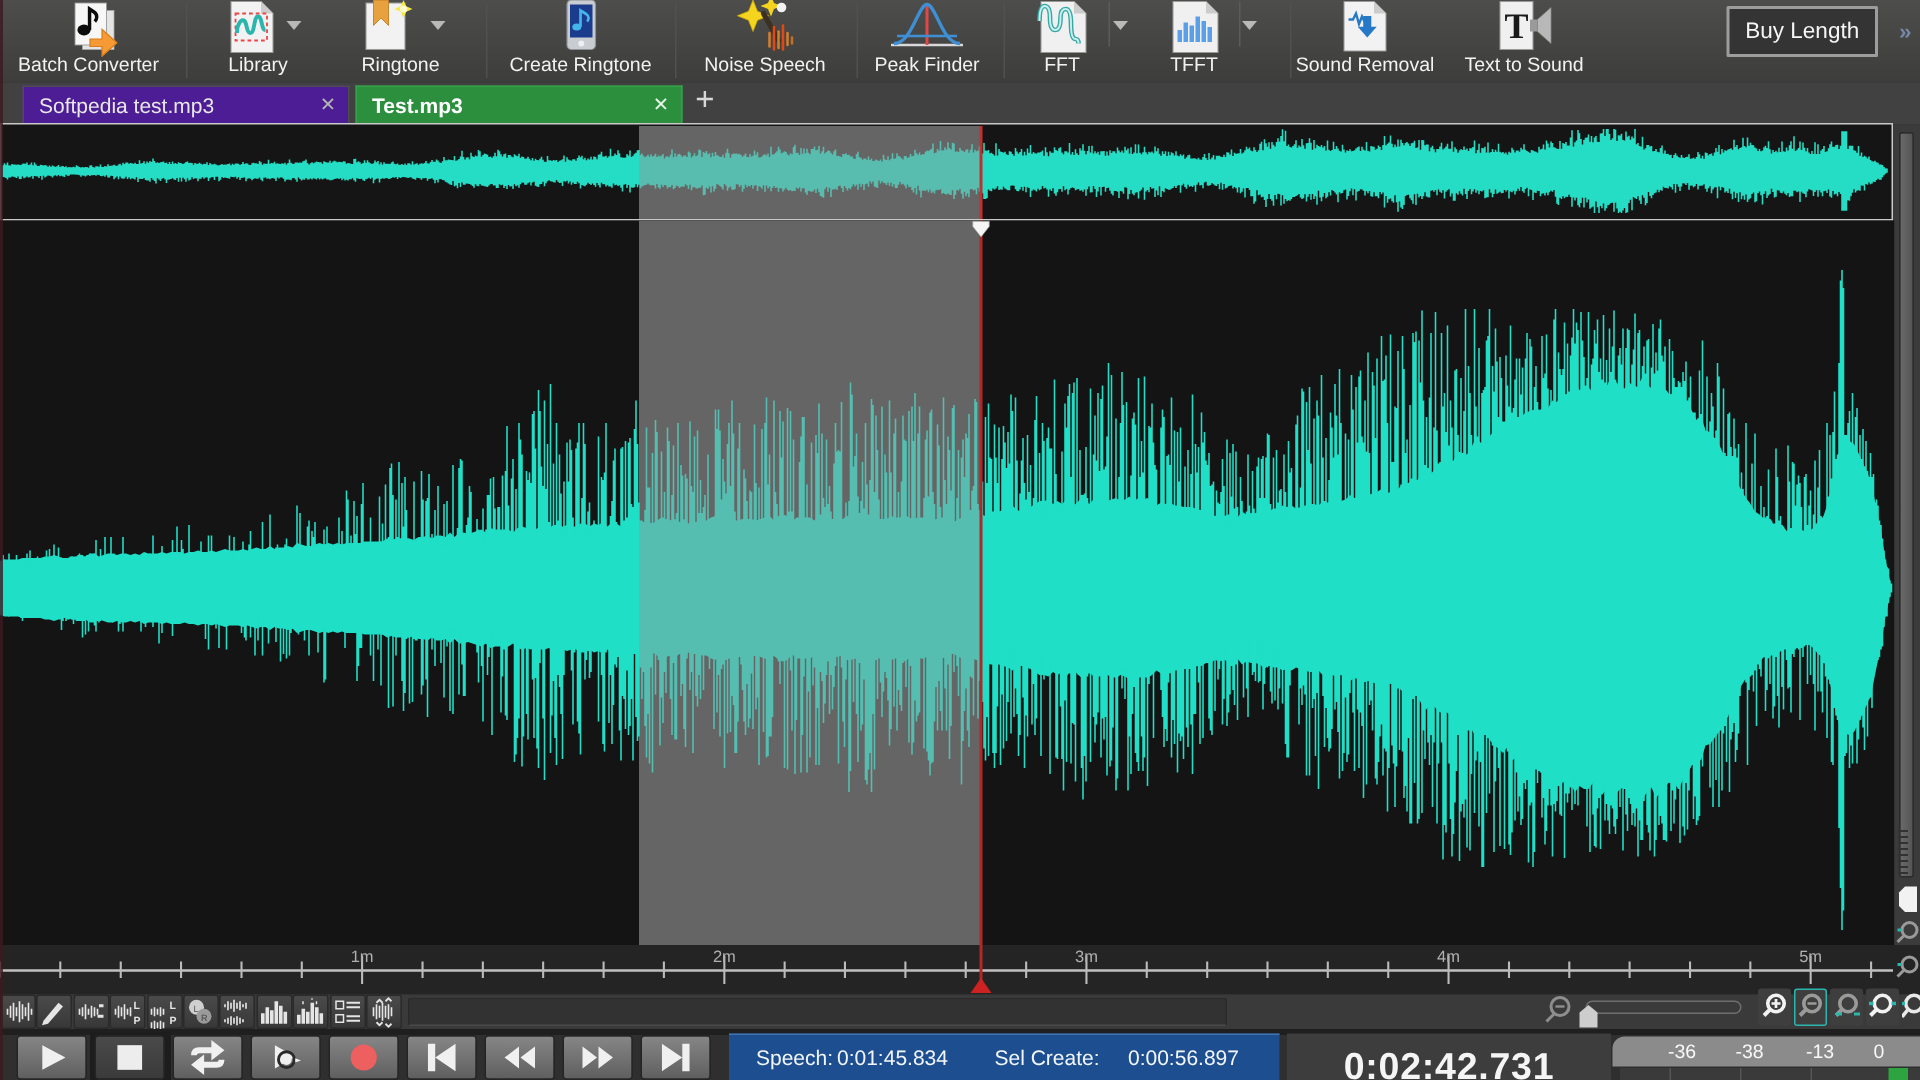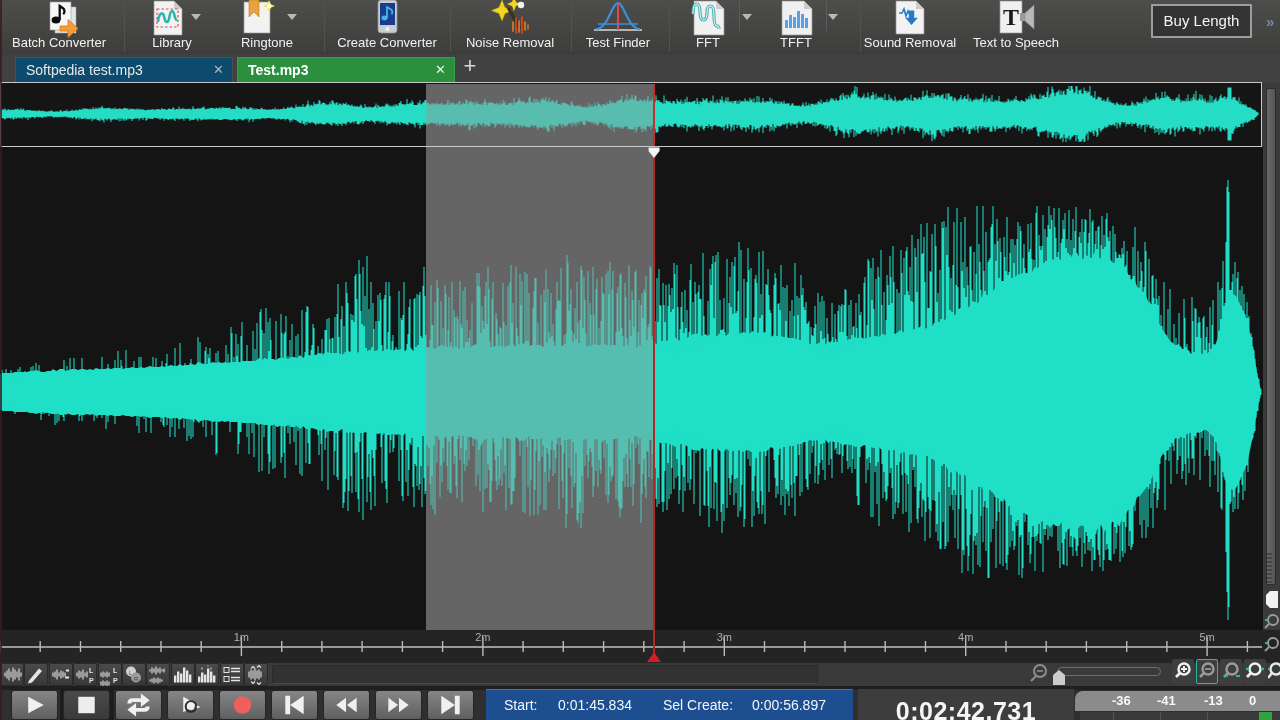--- a/index.html
+++ b/index.html
@@ -16,27 +16,27 @@
 <div id="app">
 <div class="abs" style="left:0;top:0;width:1280px;height:55px;background:linear-gradient(#4d4d4c,#3d3d3c)"></div>
 <div class="abs" style="left:0;top:55px;width:1280px;height:28px;background:#414141"></div>
 <div class="abs" style="left:0;top:83px;width:1280px;height:547px;background:#3b3b3b"></div>
 <div class="abs" style="left:0;top:630px;width:1280px;height:33px;background:#242424"></div>
 <div class="abs" style="left:0;top:663px;width:1280px;height:23px;background:#3a3a3a"></div>
 <div class="abs" style="left:0;top:686px;width:1280px;height:34px;background:#2f2f2f"></div>
 <div class="lbl" style="left:59px;top:35px">Batch Converter</div>
 <div class="lbl" style="left:172px;top:35px">Library</div>
 <div class="lbl" style="left:267px;top:35px">Ringtone</div>
-<div class="lbl" style="left:387px;top:35px">Create Converter</div>
-<div class="lbl" style="left:510px;top:35px">Noise Removal</div>
-<div class="lbl" style="left:618px;top:35px">Test Finder</div>
+<div class="lbl" style="left:387px;top:35px">Create Ringtone</div>
+<div class="lbl" style="left:510px;top:35px">Noise Speech</div>
+<div class="lbl" style="left:618px;top:35px">Peak Finder</div>
 <div class="lbl" style="left:708px;top:35px">FFT</div>
 <div class="lbl" style="left:796px;top:35px">TFFT</div>
 <div class="lbl" style="left:910px;top:35px">Sound Removal</div>
-<div class="lbl" style="left:1016px;top:35px">Text to Speech</div>
+<div class="lbl" style="left:1016px;top:35px">Text to Sound</div>
 <div class="abs" style="left:124px;top:2px;width:1px;height:50px;background:#515150"></div>
 <div class="abs" style="left:324px;top:2px;width:1px;height:50px;background:#515150"></div>
 <div class="abs" style="left:450px;top:2px;width:1px;height:50px;background:#515150"></div>
 <div class="abs" style="left:571px;top:2px;width:1px;height:50px;background:#515150"></div>
 <div class="abs" style="left:669px;top:2px;width:1px;height:50px;background:#515150"></div>
 <div class="abs" style="left:860px;top:2px;width:1px;height:50px;background:#515150"></div>
 <div class="dd" style="left:191px;top:14px"></div>
 <div class="dd" style="left:287px;top:14px"></div>
 <div class="vsep" style="left:739px;top:1px"></div>
 <div class="dd" style="left:742px;top:14px"></div>
@@ -115,21 +115,21 @@
 <path d="M22 14 h6 v8 h4 l-7 8 -7 -8 h4 z" fill="#2878c8" transform="translate(-1 -2) scale(0.9)"></path>
 </svg>
 <svg class="abs" style="left:994px;top:0" width="44" height="36" viewBox="0 0 44 36">
 <rect x="6" y="1" width="22" height="32" fill="#f0f0f0" stroke="#999" stroke-width="0.7"></rect>
 <text x="17" y="25" font-family="Liberation Serif,serif" font-size="24" font-weight="bold" fill="#1a1a1a" text-anchor="middle">T</text>
 <rect x="26" y="13" width="5" height="8" fill="#9a9a9a"></rect>
 <path d="M31 13 L40 5 V29 L31 21z" fill="#b8b8b8" stroke="#888" stroke-width="0.5"></path>
 </svg>
 <div class="abs" style="left:1151px;top:4px;width:101px;height:34px;background:#343434;border:2px solid #9d9d9d;border-radius:1px;color:#f5f5f5;font-size:15px;text-align:center;line-height:30px">Buy Length</div>
 <div class="abs" style="left:1266px;top:13px;color:#7688a8;font-size:15px;font-weight:bold">»</div>
-<div class="abs" style="left:15px;top:57px;width:218px;height:25px;background:#0c4a6e;border:1px solid #4e4e4e;border-bottom:none;color:#e8e8e8;font-size:14px;line-height:24px;padding-left:10px">Softpedia test.mp3<span style="position:absolute;right:8px;top:0;color:#b5b5b5;font-size:13px">✕</span></div>
+<div class="abs" style="left:15px;top:57px;width:218px;height:25px;background:#4c1d95;border:1px solid #4e4e4e;border-bottom:none;color:#e8e8e8;font-size:14px;line-height:24px;padding-left:10px">Softpedia test.mp3<span style="position:absolute;right:8px;top:0;color:#b5b5b5;font-size:13px">✕</span></div>
 <div class="abs" style="left:237px;top:57px;width:218px;height:25px;background:#2c8f3e;border:1px solid #37a04a;border-bottom:none;color:#fff;font-size:14px;font-weight:bold;line-height:24px;padding-left:10px">Test.mp3<span style="position:absolute;right:8px;top:0;color:#e8f5e8;font-size:13px;font-weight:normal">✕</span></div>
 <div class="abs" style="left:461px;top:55px;width:18px;height:22px;color:#d8d8d8;font-size:22px;font-weight:normal;line-height:22px;text-align:center">+</div>
 <div class="abs" style="left:0;top:82px;width:1262px;height:65px;background:#151515;border:1.5px solid #c9c9c9"></div>
 <div class="abs" style="left:426px;top:84px;width:228px;height:62px;background:#3d3d3d"></div>
 <svg class="abs" style="left:1px;top:84px" width="1259" height="61" viewBox="0 0 1259 61">
       <path d="M0 25.9V34.7M1 26.2V34.0M2 24.9V34.2M3 25.8V34.7M4 24.3V35.6M5 26.2V34.4M6 26.3V34.3M7 25.3V33.7M8 25.6V33.9M9 25.7V34.2M10 25.9V34.7M11 25.7V33.6M12 25.8V35.4M13 26.0V35.3M14 25.2V33.6M15 25.0V34.8M16 25.2V34.3M17 24.3V33.6M18 26.0V34.3M19 25.6V34.1M20 24.3V33.4M21 26.1V35.1M22 24.4V33.3M23 25.6V33.5M24 26.7V33.6M25 26.6V34.6M26 25.9V33.4M27 26.0V35.9M28 26.3V33.2M29 26.0V34.3M30 26.3V33.6M31 27.1V33.0M32 26.3V33.1M33 27.1V33.5M34 26.4V34.4M35 26.8V33.1M36 27.3V32.8M37 26.8V33.5M38 26.0V32.7M39 27.3V33.5M40 26.8V33.1M41 26.7V33.6M42 27.3V34.0M43 26.8V32.5M44 27.6V33.1M45 27.4V33.2M46 27.5V32.3M47 27.5V32.4M48 27.1V32.3M49 27.5V32.3M50 26.2V32.5M51 26.8V32.5M52 27.4V32.8M53 27.7V33.9M54 27.4V33.0M55 27.6V33.1M56 27.3V33.6M57 27.4V33.0M58 27.8V32.7M59 26.4V33.4M60 26.1V32.8M61 27.4V32.9M62 27.6V32.7M63 26.8V33.1M64 26.8V32.5M65 27.1V32.7M66 25.6V33.3M67 27.4V33.5M68 27.3V33.2M69 26.7V33.9M70 27.0V32.9M71 25.5V34.4M72 26.7V34.3M73 26.5V33.1M74 26.4V33.4M75 25.8V35.5M76 26.3V34.5M77 26.6V33.6M78 25.6V35.5M79 25.2V33.6M80 26.1V34.9M81 24.5V35.1M82 25.4V35.0M83 24.3V33.9M84 24.3V35.3M85 25.1V34.3M86 24.6V35.5M87 24.9V34.9M88 25.4V35.2M89 24.5V35.6M90 25.3V34.2M91 25.3V37.3M92 22.9V35.2M93 25.0V35.4M94 24.7V35.3M95 23.5V34.6M96 25.1V36.0M97 23.7V36.3M98 24.5V36.4M99 23.3V37.2M100 24.0V34.7M101 21.7V35.9M102 23.4V36.6M103 24.6V38.4M104 24.1V34.8M105 24.7V35.6M106 24.1V36.6M107 24.0V35.1M108 23.6V34.6M109 24.6V35.7M110 24.3V38.0M111 25.3V35.8M112 24.0V35.6M113 25.3V35.4M114 23.6V34.9M115 25.1V35.7M116 24.7V36.0M117 25.3V34.6M118 24.2V37.2M119 24.6V34.5M120 24.8V37.0M121 25.3V34.5M122 24.8V35.5M123 24.0V37.1M124 23.7V34.9M125 24.6V36.4M126 24.5V35.8M127 24.6V34.2M128 25.9V35.3M129 24.6V34.8M130 25.1V35.0M131 25.2V36.9M132 24.5V35.2M133 25.1V35.1M134 25.7V34.1M135 25.1V35.1M136 25.3V34.3M137 24.2V34.3M138 26.0V36.6M139 24.7V34.9M140 25.5V34.1M141 25.6V34.2M142 25.2V36.0M143 25.7V33.8M144 26.2V33.8M145 26.2V36.8M146 25.9V35.9M147 25.4V34.0M148 26.0V34.7M149 25.7V34.4M150 25.6V34.7M151 25.4V34.9M152 25.0V35.2M153 26.2V33.8M154 25.2V34.0M155 25.9V34.2M156 25.0V33.8M157 25.0V35.1M158 25.1V34.2M159 26.0V36.0M160 25.3V34.7M161 24.0V34.5M162 25.3V34.4M163 24.9V36.8M164 25.0V35.1M165 25.8V34.8M166 26.0V35.1M167 24.8V36.1M168 24.5V35.4M169 24.9V34.9M170 24.9V35.2M171 25.3V35.2M172 23.3V34.4M173 24.2V35.8M174 25.9V36.9M175 25.0V34.5M176 25.1V34.4M177 25.2V35.2M178 22.5V35.0M179 25.2V35.5M180 24.7V34.8M181 24.8V34.7M182 23.9V35.2M183 25.2V36.7M184 24.8V34.3M185 25.1V35.0M186 25.3V34.4M187 24.8V34.4M188 25.1V35.2M189 24.5V37.0M190 25.7V35.9M191 24.7V35.6M192 22.3V35.9M193 24.5V36.1M194 25.1V34.9M195 25.1V34.6M196 24.4V35.7M197 24.3V37.2M198 24.5V34.3M199 24.4V35.3M200 24.5V36.4M201 23.5V35.6M202 23.2V35.9M203 22.4V34.7M204 24.7V35.7M205 25.6V35.7M206 24.9V35.0M207 24.2V35.7M208 24.8V34.9M209 24.3V35.1M210 23.7V35.7M211 24.0V34.6M212 24.2V35.7M213 24.2V35.0M214 25.1V35.6M215 23.5V35.2M216 24.0V34.9M217 24.4V35.6M218 24.3V35.7M219 23.1V36.1M220 24.7V36.1M221 23.6V35.8M222 23.2V35.4M223 23.7V35.1M224 24.1V34.9M225 23.8V35.3M226 24.0V34.9M227 24.1V36.1M228 23.5V35.2M229 23.7V36.3M230 25.2V35.9M231 24.7V36.3M232 24.9V35.5M233 25.1V35.5M234 25.3V34.9M235 22.0V36.2M236 21.9V37.1M237 24.1V34.9M238 23.5V35.2M239 24.2V35.3M240 25.3V35.2M241 24.6V36.2M242 22.8V36.6M243 24.5V35.5M244 22.9V35.2M245 24.1V34.5M246 24.9V35.4M247 25.3V34.5M248 24.9V38.2M249 23.0V35.8M250 24.1V35.2M251 23.4V35.0M252 25.5V37.7M253 24.2V35.4M254 25.7V34.9M255 24.2V35.2M256 25.2V34.8M257 25.1V34.7M258 25.1V35.3M259 25.4V35.2M260 24.3V34.7M261 23.7V34.1M262 25.2V34.5M263 25.5V34.0M264 25.0V35.3M265 25.8V34.1M266 25.8V34.6M267 25.4V34.1M268 26.0V34.0M269 25.0V34.1M270 26.0V34.4M271 24.9V34.6M272 24.9V34.3M273 25.7V34.2M274 23.5V35.0M275 25.6V35.3M276 25.2V35.8M277 24.8V34.5M278 25.8V34.7M279 25.1V35.0M280 24.9V35.8M281 25.2V34.9M282 24.6V34.9M283 23.4V34.7M284 24.9V36.5M285 25.0V35.3M286 24.0V35.1M287 22.7V34.8M288 23.9V35.9M289 23.8V38.2M290 22.4V36.0M291 23.0V37.6M292 24.1V35.5M293 24.6V35.4M294 23.5V36.0M295 20.6V36.1M296 22.9V37.2M297 22.9V37.6M298 22.3V38.4M299 22.5V39.0M300 22.7V39.3M301 22.8V36.7M302 20.0V40.1M303 23.1V39.6M304 22.8V41.5M305 22.0V38.0M306 20.3V40.6M307 16.5V37.6M308 20.6V39.1M309 22.4V39.2M310 21.0V38.4M311 20.8V38.5M312 22.2V38.6M313 17.9V39.2M314 20.1V40.0M315 20.6V41.2M316 19.6V38.9M317 20.1V39.9M318 16.0V40.1M319 16.9V38.7M320 20.5V39.6M321 19.3V39.9M322 18.4V40.2M323 18.7V40.4M324 19.2V40.6M325 20.7V39.6M326 20.3V38.8M327 21.2V38.7M328 20.1V39.7M329 17.9V39.7M330 20.2V41.3M331 15.9V41.4M332 16.9V38.8M333 18.8V39.5M334 20.4V39.2M335 18.8V41.3M336 18.3V40.0M337 21.2V42.0M338 19.4V39.3M339 19.4V40.3M340 20.3V40.1M341 20.9V42.0M342 18.9V38.9M343 19.7V40.1M344 20.1V39.5M345 18.5V41.2M346 21.1V38.9M347 20.3V37.7M348 20.7V37.8M349 21.8V39.2M350 21.6V39.2M351 20.5V38.2M352 21.9V37.5M353 22.8V39.6M354 21.4V37.7M355 23.1V37.1M356 21.9V39.9M357 22.6V40.3M358 22.9V40.6M359 21.8V38.9M360 20.5V38.6M361 22.5V37.2M362 23.8V40.1M363 23.9V38.2M364 20.0V36.9M365 22.8V36.2M366 22.9V36.9M367 23.4V37.0M368 22.6V37.5M369 23.0V37.7M370 22.7V36.0M371 24.0V37.1M372 23.1V38.0M373 22.8V37.9M374 22.1V40.0M375 19.6V36.9M376 23.8V37.2M377 20.8V36.5M378 22.3V38.3M379 22.8V37.0M380 23.1V39.2M381 22.2V37.6M382 22.1V38.6M383 23.2V38.7M384 21.4V37.2M385 19.6V38.1M386 20.8V41.6M387 19.8V39.4M388 22.1V39.9M389 21.2V40.1M390 22.8V39.1M391 21.6V37.9M392 22.4V38.6M393 20.5V39.4M394 22.4V38.4M395 20.3V39.3M396 20.7V40.5M397 22.1V38.0M398 19.1V39.5M399 18.8V41.0M400 17.1V37.9M401 20.3V38.9M402 20.3V38.9M403 19.9V40.3M404 21.2V39.3M405 20.1V40.4M406 15.1V40.4M407 20.1V41.2M408 19.8V38.3M409 18.4V39.5M410 19.4V39.2M411 16.2V40.0M412 18.1V39.5M413 20.9V41.1M414 21.0V43.6M415 21.1V39.1M416 21.0V38.6M417 18.6V41.3M418 19.6V39.3M419 16.3V44.4M420 20.6V41.0M421 19.8V41.1M422 18.5V40.9M423 17.8V38.8M424 16.1V40.9M425 16.0V39.2M426 19.2V41.5M427 18.4V40.3M428 19.8V39.8M429 20.8V39.4M430 20.2V39.1M431 19.1V38.4M432 20.5V39.2M433 18.9V39.7M434 20.4V39.4M435 19.8V39.6M436 18.5V41.7M437 20.6V38.6M438 19.7V41.0M439 20.4V41.9M440 19.6V39.2M441 18.6V40.7M442 21.6V39.3M443 20.4V39.6M444 20.1V41.6M445 20.9V40.7M446 19.1V40.8M447 15.7V39.4M448 20.9V42.2M449 18.2V41.4M450 20.4V39.8M451 18.9V40.2M452 18.5V41.3M453 19.5V40.5M454 20.7V40.3M455 19.6V40.5M456 19.6V38.8M457 20.7V39.7M458 17.0V42.0M459 17.8V39.2M460 21.0V42.8M461 19.9V41.0M462 18.2V40.6M463 20.1V41.6M464 19.5V41.7M465 15.6V41.2M466 16.2V41.1M467 20.6V39.6M468 17.4V46.2M469 18.0V45.9M470 16.7V41.2M471 18.9V42.0M472 18.1V40.3M473 20.9V44.4M474 17.9V40.1M475 20.1V43.7M476 17.3V41.9M477 19.5V38.9M478 19.9V39.1M479 20.6V40.0M480 20.5V41.0M481 19.2V42.4M482 21.1V38.7M483 17.9V39.9M484 15.1V43.2M485 18.1V41.2M486 21.1V40.4M487 18.9V42.3M488 18.4V42.6M489 18.5V42.0M490 18.4V38.8M491 18.9V39.0M492 18.5V40.6M493 19.4V39.5M494 20.5V43.8M495 19.7V41.9M496 18.4V39.2M497 20.5V40.8M498 20.8V39.8M499 18.6V40.4M500 20.4V39.4M501 19.8V41.8M502 16.3V39.7M503 19.2V39.5M504 17.5V43.4M505 21.0V40.2M506 20.9V40.7M507 20.3V41.8M508 19.1V39.5M509 18.9V43.8M510 19.6V39.6M511 18.4V41.7M512 20.7V40.5M513 13.9V43.5M514 19.0V41.3M515 18.8V40.0M516 17.9V41.3M517 16.9V41.0M518 13.8V43.8M519 15.6V41.4M520 18.2V41.7M521 17.6V43.6M522 16.9V42.4M523 17.4V41.2M524 18.8V42.5M525 19.6V43.2M526 18.1V42.6M527 18.8V43.5M528 14.0V43.1M529 12.5V43.4M530 18.0V41.2M531 17.8V41.9M532 19.3V41.0M533 14.7V43.6M534 18.5V41.5M535 15.0V41.5M536 18.2V44.3M537 15.2V45.8M538 17.9V43.1M539 18.9V43.5M540 15.4V43.8M541 15.4V43.7M542 13.7V42.4M543 16.1V44.7M544 15.8V41.9M545 13.3V44.1M546 18.3V46.6M547 16.9V47.2M548 13.9V47.9M549 18.4V42.1M550 17.4V40.6M551 16.3V43.9M552 16.5V41.2M553 17.9V47.3M554 19.0V42.3M555 16.9V42.3M556 15.6V41.9M557 20.0V42.7M558 19.9V40.2M559 20.4V39.6M560 20.7V41.3M561 18.6V44.0M562 18.9V40.0M563 18.2V41.5M564 19.3V43.0M565 19.2V41.4M566 20.3V42.2M567 20.1V40.3M568 21.6V38.9M569 22.0V40.3M570 18.9V39.1M571 17.1V42.5M572 20.9V38.5M573 21.1V40.7M574 22.5V38.8M575 21.7V42.6M576 21.6V38.8M577 22.5V38.3M578 20.4V40.5M579 22.6V36.8M580 21.7V38.4M581 23.3V37.0M582 23.2V40.3M583 22.4V40.8M584 22.8V41.3M585 23.4V36.3M586 22.4V38.4M587 23.7V36.8M588 19.2V37.8M589 22.2V38.1M590 22.7V39.4M591 20.2V37.6M592 22.9V39.9M593 21.9V37.8M594 18.2V40.5M595 21.9V38.8M596 21.6V41.3M597 18.2V41.4M598 20.0V39.2M599 20.4V37.4M600 21.5V39.0M601 22.4V38.5M602 20.0V39.7M603 20.0V41.5M604 21.3V39.0M605 20.8V40.8M606 18.6V40.5M607 20.2V42.7M608 19.8V44.3M609 15.9V41.3M610 18.1V45.6M611 19.2V39.9M612 17.6V43.0M613 19.3V47.7M614 18.8V43.2M615 18.8V43.0M616 17.2V43.4M617 16.3V42.5M618 16.6V44.2M619 16.0V42.5M620 15.2V44.6M621 11.6V43.7M622 18.2V45.0M623 17.7V42.9M624 15.4V42.5M625 16.5V42.7M626 10.0V42.1M627 16.4V45.2M628 16.2V44.7M629 14.1V45.4M630 15.6V45.6M631 10.9V45.0M632 14.7V45.6M633 15.6V46.0M634 11.2V42.8M635 11.7V48.6M636 17.1V45.9M637 16.9V42.7M638 17.3V43.1M639 14.7V41.9M640 16.2V45.1M641 16.6V48.5M642 17.4V43.8M643 15.8V46.8M644 15.5V45.0M645 17.9V47.5M646 15.8V42.2M647 12.1V42.0M648 17.7V43.0M649 15.9V42.5M650 16.9V45.5M651 16.3V41.1M652 13.5V43.6M653 17.4V42.0M654 18.3V44.8M655 11.3V48.7M656 16.3V48.6M657 16.5V48.1M658 16.0V42.3M659 18.1V43.1M660 17.9V43.5M661 18.7V41.7M662 19.7V42.3M663 11.5V41.7M664 19.6V40.1M665 15.4V42.7M666 17.0V42.3M667 17.3V42.5M668 17.8V40.5M669 17.1V41.7M670 18.8V42.3M671 19.4V42.8M672 16.9V42.8M673 17.1V39.9M674 18.6V39.7M675 19.9V39.8M676 14.7V42.2M677 17.0V43.3M678 18.3V43.5M679 17.4V42.3M680 15.4V40.6M681 19.7V43.2M682 17.2V40.5M683 19.5V44.2M684 15.0V40.9M685 17.9V41.3M686 12.7V47.4M687 18.5V43.1M688 17.4V42.3M689 18.1V42.9M690 18.3V43.7M691 17.7V41.8M692 17.6V42.8M693 17.1V42.2M694 16.4V40.0M695 19.9V41.6M696 14.1V41.1M697 17.5V42.4M698 20.2V47.1M699 16.9V42.3M700 17.9V43.3M701 17.9V41.5M702 14.1V45.0M703 16.0V46.5M704 16.6V44.1M705 14.8V42.1M706 14.2V42.0M707 17.7V43.8M708 18.9V40.2M709 16.8V42.8M710 16.8V42.0M711 17.6V45.6M712 11.4V42.5M713 19.0V41.4M714 17.3V41.0M715 19.3V41.3M716 15.5V42.8M717 18.1V42.3M718 19.3V42.0M719 14.9V43.1M720 16.3V42.8M721 12.2V43.9M722 16.5V42.4M723 18.8V46.5M724 16.6V42.2M725 13.4V40.4M726 17.6V44.4M727 13.2V44.2M728 18.3V40.0M729 16.9V42.0M730 18.2V47.4M731 17.1V43.6M732 19.2V40.7M733 16.9V46.4M734 16.9V40.7M735 16.6V40.5M736 19.8V43.9M737 17.0V41.3M738 19.7V41.2M739 16.1V43.2M740 18.0V45.1M741 16.9V46.3M742 16.8V43.3M743 18.1V43.4M744 14.3V43.8M745 16.4V48.0M746 17.5V43.3M747 16.4V43.6M748 17.8V45.2M749 13.8V40.9M750 16.2V41.2M751 15.0V48.8M752 18.3V45.4M753 14.2V42.6M754 18.7V45.1M755 17.7V46.2M756 12.1V44.5M757 18.2V44.2M758 12.4V48.3M759 17.8V43.5M760 18.9V42.5M761 17.5V41.0M762 13.9V49.1M763 17.5V43.6M764 18.8V42.6M765 17.1V44.1M766 17.7V40.7M767 17.0V41.8M768 18.1V41.5M769 13.6V47.4M770 16.9V43.0M771 14.8V46.2M772 18.5V40.1M773 19.8V47.3M774 16.8V43.3M775 18.6V44.2M776 16.9V41.5M777 20.0V42.0M778 17.2V42.5M779 19.5V42.5M780 17.5V41.9M781 18.1V41.3M782 19.7V40.1M783 16.8V41.3M784 19.6V39.9M785 20.1V39.4M786 18.9V44.5M787 19.8V39.6M788 19.0V38.5M789 21.8V40.6M790 20.9V41.9M791 19.5V39.1M792 19.2V40.5M793 21.6V40.0M794 21.7V40.7M795 21.5V39.7M796 21.7V43.9M797 22.1V39.1M798 21.2V37.6M799 22.3V39.7M800 22.5V39.3M801 20.7V41.5M802 18.6V37.7M803 21.3V37.2M804 22.6V39.7M805 18.0V39.9M806 22.1V39.3M807 21.0V38.0M808 19.3V38.9M809 22.3V39.7M810 19.9V40.0M811 19.8V38.7M812 19.8V42.1M813 20.5V37.8M814 20.7V42.5M815 19.2V38.6M816 20.7V41.7M817 17.5V41.2M818 17.6V40.2M819 19.0V39.9M820 15.6V39.7M821 20.0V41.6M822 17.8V40.6M823 18.5V41.5M824 18.3V44.3M825 18.1V40.9M826 15.4V44.9M827 18.4V43.8M828 17.6V41.7M829 16.2V47.6M830 13.8V41.3M831 15.3V41.4M832 14.3V42.7M833 16.3V46.9M834 16.8V46.9M835 14.2V51.9M836 16.0V50.4M837 17.3V42.8M838 16.1V46.1M839 11.8V45.7M840 10.5V47.5M841 16.1V47.1M842 8.9V49.4M843 11.5V54.0M844 13.8V48.6M845 10.9V45.4M846 15.2V48.6M847 10.6V49.9M848 12.5V53.2M849 13.7V46.0M850 10.6V48.8M851 8.2V45.1M852 10.3V45.5M853 6.7V53.0M854 2.1V46.2M855 10.1V51.8M856 3.1V48.7M857 13.3V50.1M858 12.3V49.5M859 14.0V49.9M860 14.3V48.7M861 13.3V47.3M862 12.2V47.4M863 9.5V46.6M864 14.5V46.1M865 13.0V45.4M866 13.8V47.7M867 8.6V48.6M868 12.9V48.2M869 15.2V45.5M870 11.5V50.4M871 11.4V47.2M872 8.1V45.3M873 11.1V49.2M874 15.8V45.3M875 9.4V48.6M876 14.8V46.9M877 12.5V52.5M878 13.4V43.2M879 13.9V47.7M880 12.6V50.1M881 14.3V47.2M882 13.3V44.6M883 16.3V48.1M884 9.7V47.1M885 15.9V44.2M886 16.6V46.4M887 16.0V42.6M888 10.5V43.4M889 15.4V44.4M890 13.4V45.7M891 15.0V50.9M892 16.5V44.1M893 17.0V45.0M894 12.5V44.6M895 15.7V42.8M896 17.7V42.4M897 16.2V49.0M898 16.7V46.6M899 15.5V43.5M900 16.8V41.6M901 16.7V46.2M902 16.2V42.2M903 15.0V49.7M904 14.1V43.8M905 13.6V43.3M906 16.6V42.2M907 13.8V42.3M908 15.6V43.2M909 16.3V46.4M910 10.7V43.5M911 16.5V44.8M912 17.0V43.3M913 13.3V46.8M914 13.7V47.1M915 13.8V44.1M916 15.8V46.9M917 15.1V46.8M918 13.0V48.2M919 14.0V44.0M920 16.0V45.5M921 12.7V44.4M922 6.7V54.3M923 12.9V46.7M924 11.9V51.2M925 11.0V48.8M926 6.3V48.4M927 11.8V50.2M928 14.1V51.2M929 12.4V46.2M930 13.9V50.8M931 9.0V57.2M932 13.7V50.4M933 9.1V54.4M934 11.4V55.4M935 12.8V52.7M936 11.4V46.6M937 10.7V46.0M938 11.6V45.9M939 13.4V48.2M940 11.5V49.5M941 11.1V51.8M942 9.8V45.5M943 14.7V52.7M944 14.2V45.2M945 9.4V47.6M946 15.8V46.7M947 9.3V48.6M948 9.5V46.8M949 12.8V44.1M950 12.3V47.0M951 12.3V47.5M952 16.9V47.6M953 14.3V43.2M954 13.2V42.9M955 15.5V43.9M956 17.5V42.6M957 15.4V46.1M958 15.4V42.3M959 13.7V43.8M960 11.1V44.7M961 15.7V42.8M962 14.8V48.3M963 13.6V43.8M964 11.9V42.8M965 15.1V42.1M966 15.1V47.0M967 10.2V45.0M968 17.2V49.9M969 14.1V49.9M970 15.5V44.8M971 17.8V45.8M972 16.4V43.5M973 15.3V45.1M974 16.0V46.4M975 13.7V41.9M976 15.8V45.4M977 15.0V48.7M978 16.6V43.4M979 14.8V42.0M980 14.8V45.5M981 14.0V43.7M982 9.7V42.1M983 18.2V44.5M984 16.0V43.0M985 11.8V45.5M986 17.8V43.3M987 14.6V43.7M988 14.8V42.8M989 13.8V48.1M990 17.6V47.6M991 11.0V47.5M992 17.8V42.2M993 17.4V44.5M994 15.4V47.5M995 17.3V45.4M996 15.9V42.3M997 17.2V45.1M998 11.9V44.5M999 17.2V43.9M1000 17.9V44.9M1001 17.4V44.6M1002 18.4V42.7M1003 17.6V43.6M1004 19.1V42.6M1005 17.1V48.3M1006 17.9V43.7M1007 14.5V44.1M1008 15.8V43.2M1009 17.7V45.6M1010 16.3V43.5M1011 16.3V41.9M1012 17.1V43.1M1013 14.5V40.7M1014 15.6V43.5M1015 12.1V44.5M1016 15.9V42.0M1017 16.6V41.1M1018 17.1V46.9M1019 18.0V42.4M1020 16.0V42.7M1021 16.3V49.4M1022 16.9V44.4M1023 17.2V44.7M1024 17.8V43.1M1025 13.9V43.4M1026 15.7V46.9M1027 15.1V45.1M1028 12.3V44.8M1029 15.6V46.3M1030 9.7V44.5M1031 11.6V46.1M1032 14.3V44.1M1033 10.3V43.1M1034 11.3V43.8M1035 14.2V42.6M1036 14.5V47.2M1037 15.2V51.9M1038 15.3V52.7M1039 10.0V47.9M1040 15.1V48.6M1041 11.4V46.9M1042 11.8V48.2M1043 10.7V47.1M1044 13.0V47.3M1045 13.0V45.8M1046 7.7V47.3M1047 2.9V53.8M1048 13.6V47.6M1049 10.8V49.6M1050 9.6V47.9M1051 2.6V52.9M1052 4.9V54.1M1053 8.6V51.3M1054 12.3V47.9M1055 9.3V54.4M1056 7.8V47.8M1057 7.7V51.0M1058 5.7V49.0M1059 10.5V55.2M1060 6.7V54.4M1061 10.9V53.6M1062 7.6V58.0M1063 6.6V50.4M1064 10.5V54.1M1065 10.7V58.0M1066 5.0V53.4M1067 4.9V54.9M1068 2.0V51.7M1069 6.7V56.5M1070 2.0V54.8M1071 2.0V52.8M1072 5.3V52.4M1073 9.3V51.3M1074 8.1V51.1M1075 2.0V57.2M1076 2.4V51.1M1077 10.0V55.0M1078 6.1V58.0M1079 6.4V57.2M1080 5.2V58.0M1081 9.4V56.4M1082 9.7V54.7M1083 3.6V58.0M1084 7.1V57.5M1085 6.5V51.4M1086 9.1V49.2M1087 7.0V56.2M1088 8.2V47.3M1089 2.0V48.2M1090 12.1V48.6M1091 11.3V46.8M1092 13.4V49.6M1093 13.7V52.0M1094 7.1V46.2M1095 15.6V47.9M1096 14.9V52.9M1097 12.7V51.4M1098 12.7V44.0M1099 13.7V46.6M1100 13.3V48.2M1101 16.8V46.0M1102 16.6V44.9M1103 15.3V44.3M1104 17.2V42.5M1105 17.5V44.2M1106 14.7V42.7M1107 13.0V43.1M1108 18.3V40.5M1109 16.3V41.3M1110 18.6V41.3M1111 18.5V41.6M1112 19.4V40.2M1113 19.1V40.9M1114 21.3V42.3M1115 19.4V38.6M1116 18.1V44.5M1117 19.7V38.8M1118 20.6V40.5M1119 21.2V43.4M1120 19.4V40.4M1121 21.0V38.1M1122 21.4V38.3M1123 20.6V39.4M1124 20.5V38.0M1125 18.9V42.5M1126 21.8V39.9M1127 21.7V39.7M1128 21.2V40.8M1129 21.9V40.1M1130 20.7V38.7M1131 17.3V42.3M1132 18.9V39.8M1133 21.5V39.9M1134 19.8V39.7M1135 21.9V38.8M1136 17.7V41.9M1137 18.0V43.9M1138 19.5V41.5M1139 18.7V40.2M1140 18.3V44.8M1141 19.9V42.3M1142 17.6V41.0M1143 14.6V40.9M1144 17.2V48.2M1145 12.6V40.3M1146 18.8V42.9M1147 15.3V40.6M1148 17.6V41.2M1149 16.1V44.3M1150 16.5V43.5M1151 15.6V44.7M1152 15.4V41.9M1153 14.8V45.2M1154 15.9V48.9M1155 9.1V43.9M1156 14.0V48.0M1157 12.6V44.9M1158 15.5V50.7M1159 14.6V44.2M1160 14.1V48.9M1161 7.9V46.5M1162 13.4V49.1M1163 14.1V45.7M1164 7.6V50.6M1165 13.2V49.0M1166 11.2V48.1M1167 12.6V45.3M1168 12.8V44.3M1169 14.4V50.8M1170 15.0V50.1M1171 16.7V44.8M1172 15.3V43.6M1173 16.9V46.1M1174 16.3V52.4M1175 14.2V45.4M1176 13.1V43.5M1177 14.7V48.0M1178 10.2V46.4M1179 15.5V45.4M1180 18.3V41.9M1181 16.0V44.0M1182 17.3V47.7M1183 16.5V47.2M1184 17.5V42.9M1185 14.5V43.0M1186 17.3V44.5M1187 10.4V44.8M1188 16.8V43.6M1189 17.2V45.1M1190 14.3V46.2M1191 16.4V44.6M1192 12.9V47.4M1193 10.1V46.9M1194 15.2V46.9M1195 6.8V43.1M1196 16.7V43.2M1197 15.9V44.2M1198 14.6V43.6M1199 10.3V50.6M1200 16.0V43.8M1201 11.0V44.8M1202 14.5V45.4M1203 16.9V47.5M1204 14.6V43.7M1205 17.6V42.1M1206 18.7V42.5M1207 16.6V43.0M1208 18.7V46.7M1209 10.8V44.0M1210 18.6V42.8M1211 12.1V47.2M1212 18.6V42.8M1213 16.3V44.4M1214 15.3V46.8M1215 13.4V43.5M1216 17.3V43.1M1217 16.8V44.7M1218 14.9V42.3M1219 12.2V47.0M1220 10.3V47.8M1221 13.8V43.4M1222 13.9V45.7M1223 12.6V45.1M1224 12.5V46.9M1225 15.3V44.0M1226 13.2V45.3M1227 3.5V56.5M1228 3.5V56.5M1229 3.5V56.5M1230 3.5V56.5M1231 15.3V49.5M1232 13.2V49.9M1233 13.2V46.8M1234 13.1V44.5M1235 16.2V42.2M1236 16.5V44.4M1237 17.8V43.1M1238 13.4V42.9M1239 19.9V43.1M1240 17.6V39.7M1241 20.7V39.8M1242 19.9V43.0M1243 20.5V38.6M1244 21.6V39.2M1245 20.3V37.6M1246 22.6V38.9M1247 23.5V38.3M1248 23.6V37.2M1249 23.1V37.4M1250 24.2V36.0M1251 24.5V35.2M1252 25.6V35.9M1253 25.7V35.9M1254 26.0V34.1M1255 27.3V32.9M1256 28.1V31.9M1257 28.4V31.1" stroke="#25ddc4" stroke-width="1.05" fill="none"></path>
     </svg>
 <div class="abs" style="left:426px;top:84px;width:228px;height:62px;background:rgba(150,150,150,0.45)"></div>
 <div class="abs" style="left:653px;top:84px;width:2px;height:62px;background:#c03030"></div>
 <div class="abs" style="left:0;top:147px;width:1263px;height:483px;background:#141414"></div>
@@ -335,34 +335,34 @@
     </svg>
 <div class="tbtn" style="left:375px;"></div>
 <svg class="abs" style="left:375px;top:690px" width="47" height="30" viewBox="0 0 47 31">
       <path d="M13 8v15l10-7.5zM24 8v15l10-7.5z" fill="#f0f0f0"></path>
     </svg>
 <div class="tbtn" style="left:427px;"></div>
 <svg class="abs" style="left:427px;top:690px" width="47" height="30" viewBox="0 0 47 31">
       <path d="M14 6v19L28 15.5zM28 6h5v19h-5z" fill="#f0f0f0"></path>
     </svg>
 <div class="abs" style="left:486px;top:689px;width:367px;height:31px;background:#1d4f90;border-top:1px solid #4272ab;color:#f2f6fb;font-size:14px">
-<div style="position:absolute;left:18px;top:7px">Start:</div>
+<div style="position:absolute;left:18px;top:7px">Speech:</div>
 <div style="position:absolute;left:72px;top:7px">0:01:45.834</div>
 <div style="position:absolute;left:177px;top:7px">Sel Create:</div>
 <div style="position:absolute;left:266px;top:7px">0:00:56.897</div>
 <div style="position:absolute;left:18px;top:29px">End:</div>
 <div style="position:absolute;left:68px;top:29px">0:02:42.731</div>
 <div style="position:absolute;left:177px;top:29px">File Length:</div>
 <div style="position:absolute;left:266px;top:29px">0:05:18.227</div>
 </div>
 <div class="abs" style="left:858px;top:689px;width:216px;height:31px;background:#3d3d3d"></div>
 <div class="abs" style="left:858px;top:697px;width:216px;height:26px;color:#f5f5f5;font-size:25px;font-weight:bold;text-align:center;letter-spacing:0.5px">0:02:42.731</div>
-<div class="abs" style="left:1075px;top:691px;width:205px;height:20px;background:#8b8b8b;border-radius:8px 0 0 0;color:#f8f8f8;font-size:13px;font-weight:bold">
+<div class="abs" style="left:1075px;top:691px;width:205px;height:20px;background:#8b8b8b;border-radius:8px 0 0 0;color:#f8f8f8;font-size:13px;font-weight:normal">
 <span style="position:absolute;left:37px;top:2px">-36</span>
-<span style="position:absolute;left:82px;top:2px">-41</span>
+<span style="position:absolute;left:82px;top:2px">-38</span>
 <span style="position:absolute;left:129px;top:2px">-13</span>
 <span style="position:absolute;left:174px;top:2px">0</span>
 </div>
 <div class="abs" style="left:1080px;top:712px;width:200px;height:8px;background:#3a3a3a"></div>
 <div class="abs" style="left:1113px;top:712px;width:1px;height:8px;background:#555"></div>
 <div class="abs" style="left:1160px;top:712px;width:1px;height:8px;background:#555"></div>
 <div class="abs" style="left:1207px;top:712px;width:1px;height:8px;background:#555"></div>
 <div class="abs" style="left:1259px;top:712px;width:13px;height:8px;background:#2da440"></div>
 <div class="abs" style="left:0;top:0;width:2px;height:720px;background:#3d1820;opacity:0.8"></div>
 </div>

